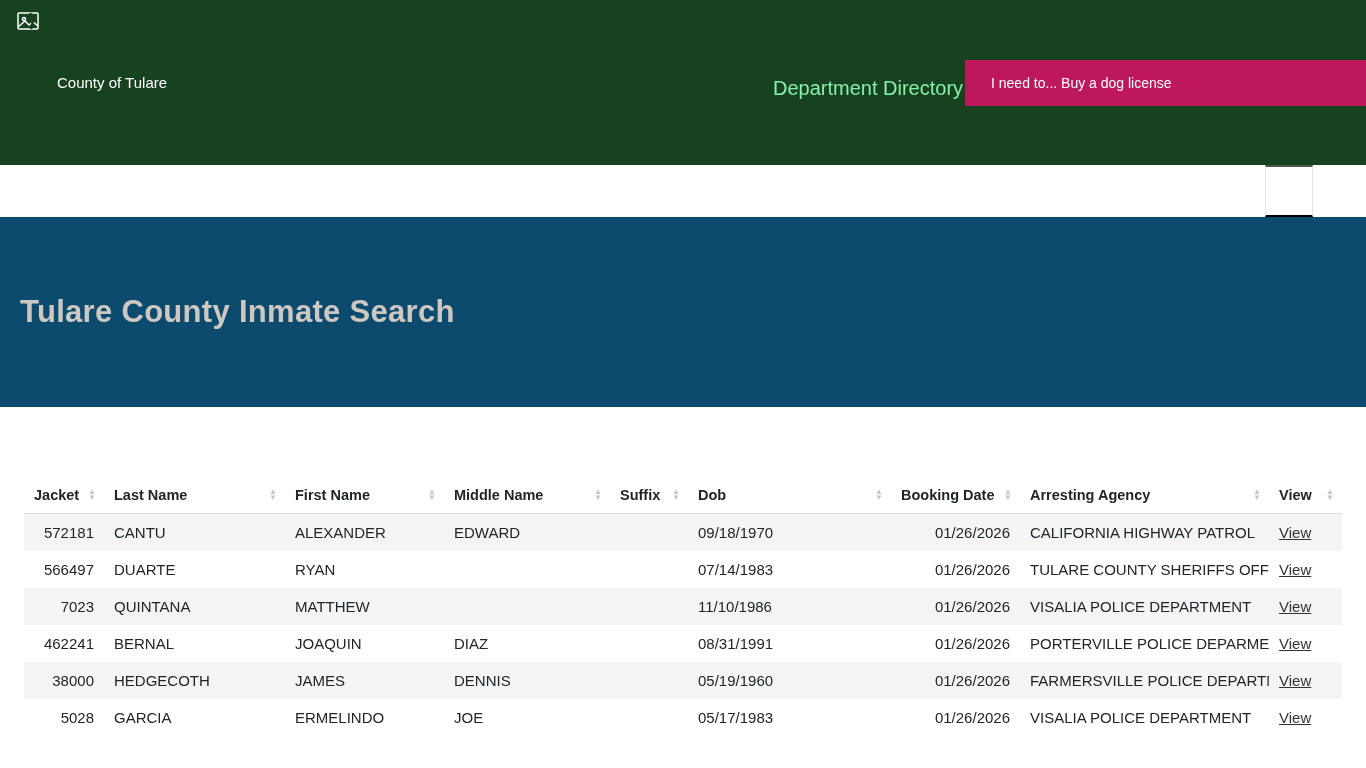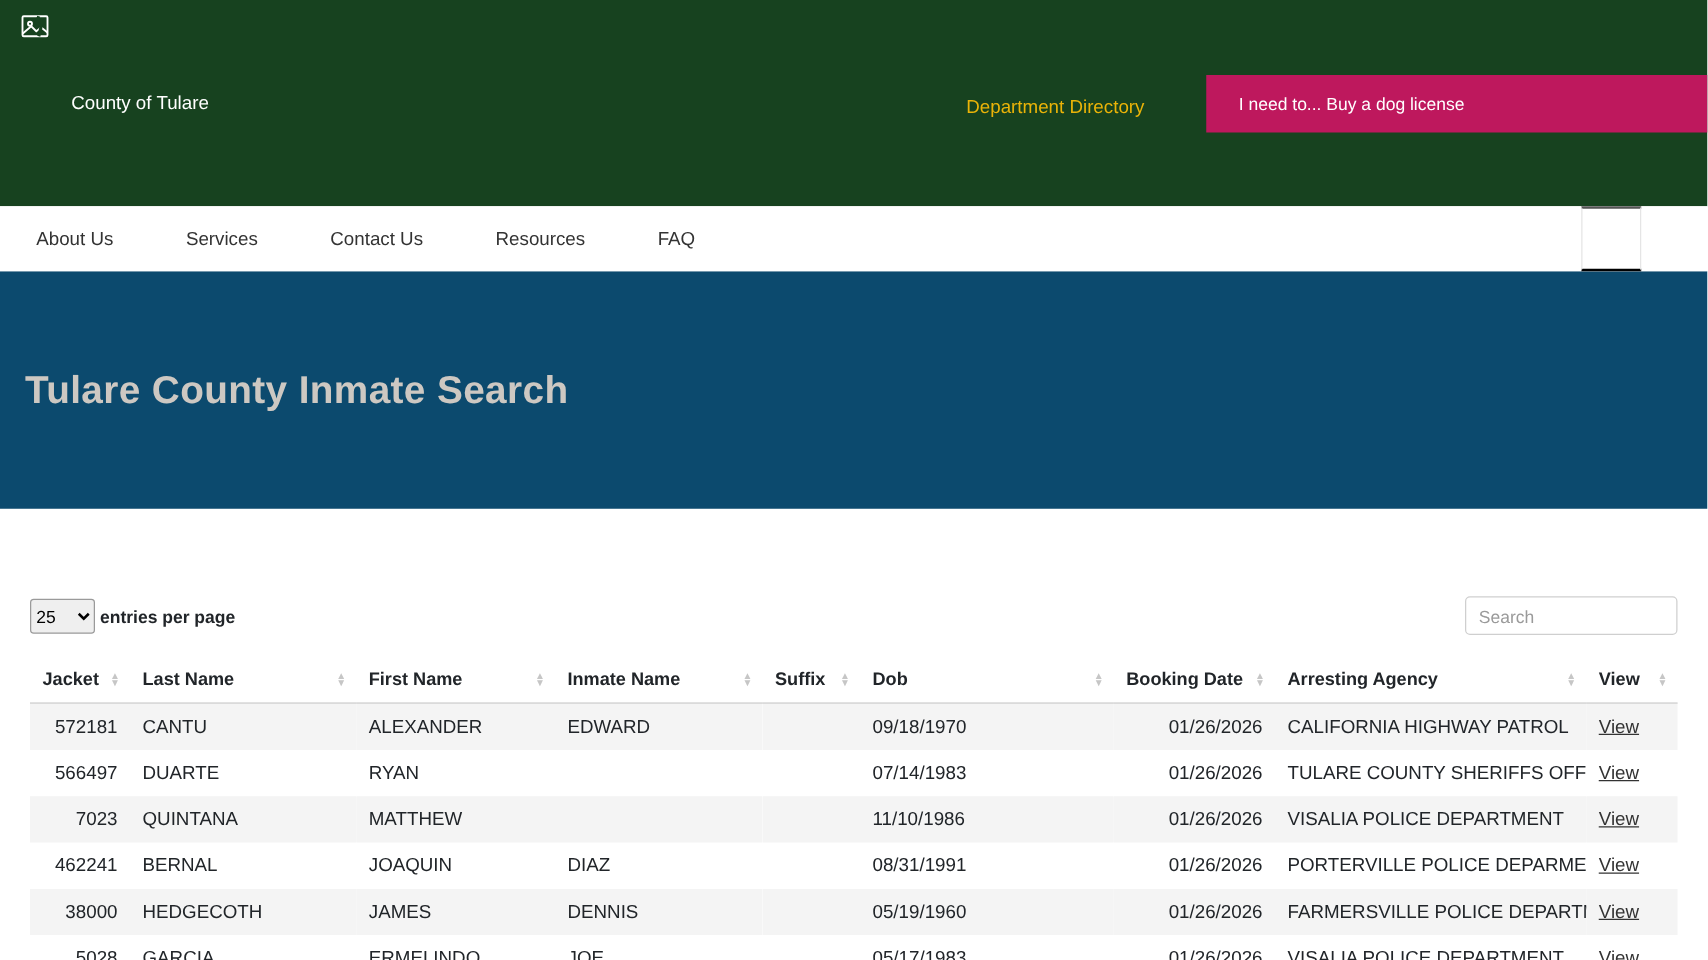--- a/index.html
+++ b/index.html
@@ -8,21 +8,21 @@
     width: 1366px; height: 768px; overflow: hidden;
     font-family: "Liberation Sans", sans-serif;
     background: #ffffff; color: #212529;
   }
 
   
   .site-header { position: relative; height: 165px; background: #17421f; color: #fff; }
   .logo-box { position: absolute; left: 16px; top: 10px; width: 28px; color: #fff; }
   .logo-box svg { display: block; }
   .site-name { position: absolute; left: 57px; top: 74px; font-size: 15px; color: #fff; }
-  .dept-dir { position: absolute; left: 767px; top: 76px; font-size: 15px; color: #eab308; cursor: pointer; background: none; border: none; font-family: inherit; }
+  .dept-dir { position: absolute; left: 767px; top: 76px; font-size: 20px; color: #86efac; cursor: pointer; background: none; border: none; font-family: inherit; }
   .need-btn {
     position: absolute; left: 965px; right: 0; top: 60px; height: 46px;
     background: #be185d; color: #fff; border: none; cursor: pointer;
     font-size: 14px; text-align: left; padding-left: 26px; font-family: inherit;
   }
 
   
   .main-nav { position: relative; height: 52px; background: #fff; display: flex; align-items: stretch; }
   .brand {
     width: 165px; display: flex; align-items: center; padding-left: 14px;
@@ -96,61 +96,45 @@
       <path d="M2 17 L9 11 L13 15 L17 12 L22 16"></path>
       <path d="M15 3 L13 8 L17 11 L15 19" stroke="#17421f" stroke-width="2.5"></path>
     </svg>
   </span>
   <span class="site-name">County of Tulare</span>
   <button class="dept-dir">Department Directory</button>
   <button class="need-btn">I need to... Buy a dog license</button>
 </header>
 
 <nav class="main-nav">
-  <div class="nav-items">
-    <button class="nav-item">About Us</button>
-    <button class="nav-item">Services</button>
-    <button class="nav-item">Contact Us</button>
-    <button class="nav-item">Resources</button>
-    <button class="nav-item">FAQ</button>
-  </div>
   <button class="nav-right-box"></button>
 </nav>
 
 <section class="hero">
   <h1 class="hero-title">Tulare County Inmate Search</h1>
 </section>
 
 <main class="content">
-  <div class="controls">
-    <label class="entries">
-      <select>
-        <option selected="">25</option>
-      </select>
-      <span>entries per page</span>
-    </label>
-    <input class="search-input" type="text" placeholder="Search" style="">
-  </div>
 
   <table class="inmates">
     <thead>
       <tr id="thead-row">
           <th><span>Jacket</span><span class="sort-icons">
               <i>▲</i>
               <i>▼</i>
             </span></th>
           <th><span>Last Name</span><span class="sort-icons">
               <i>▲</i>
               <i>▼</i>
             </span></th>
           <th><span>First Name</span><span class="sort-icons">
               <i>▲</i>
               <i>▼</i>
             </span></th>
-          <th><span>Inmate Name</span><span class="sort-icons">
+          <th><span>Middle Name</span><span class="sort-icons">
               <i>▲</i>
               <i>▼</i>
             </span></th>
           <th><span>Suffix</span><span class="sort-icons">
               <i>▲</i>
               <i>▼</i>
             </span></th>
           <th><span>Dob</span><span class="sort-icons">
               <i>▲</i>
               <i>▼</i>

